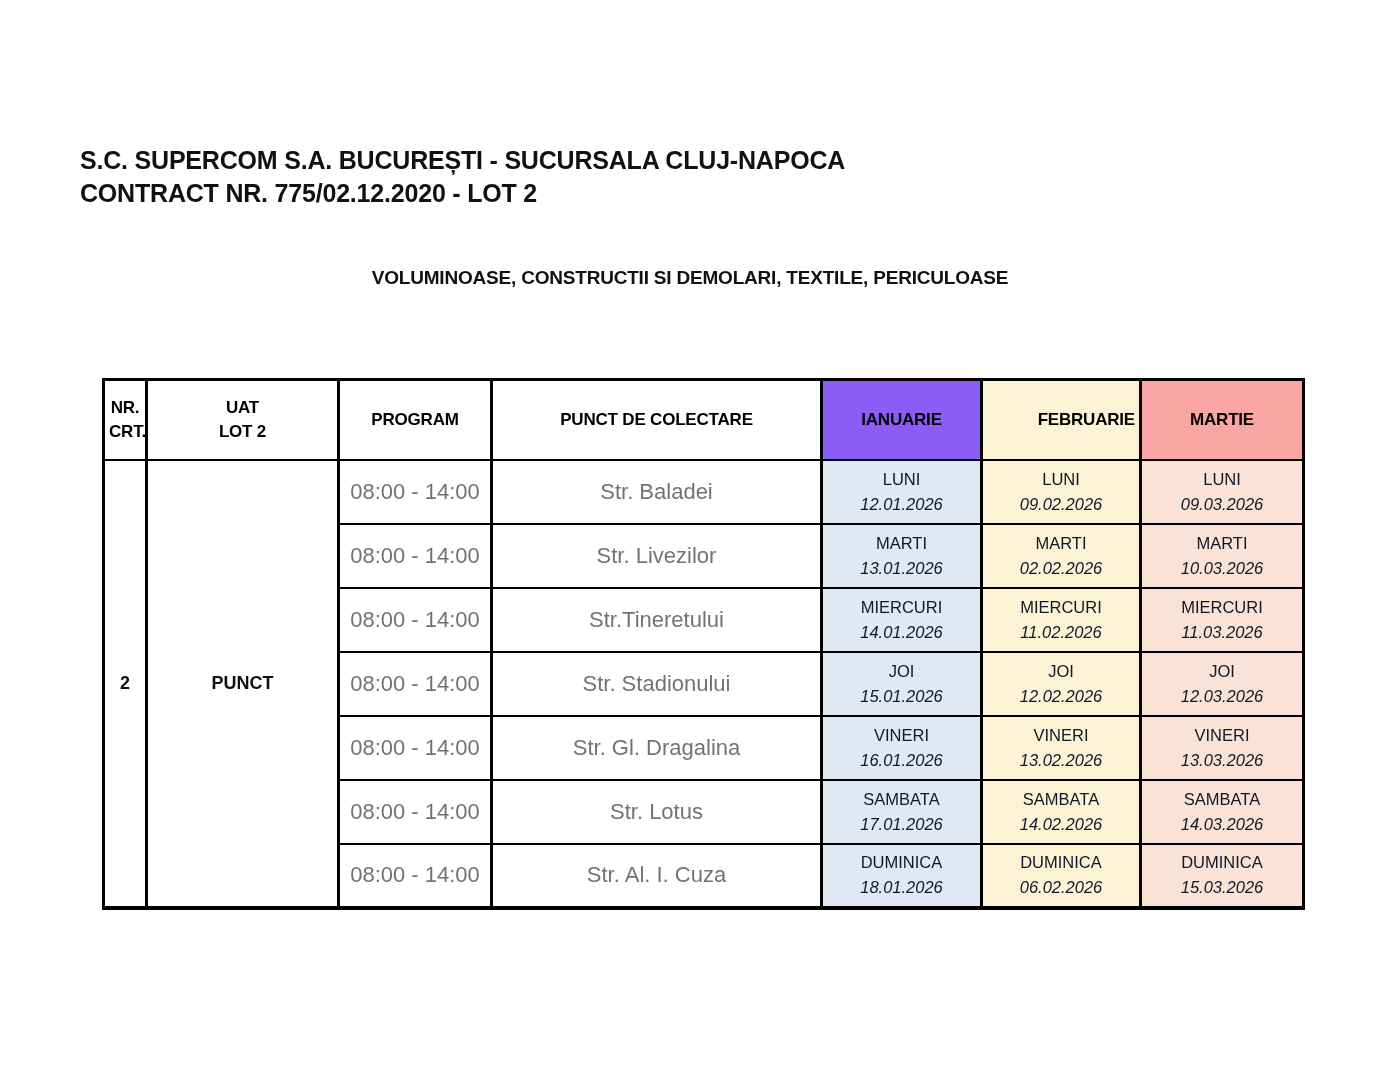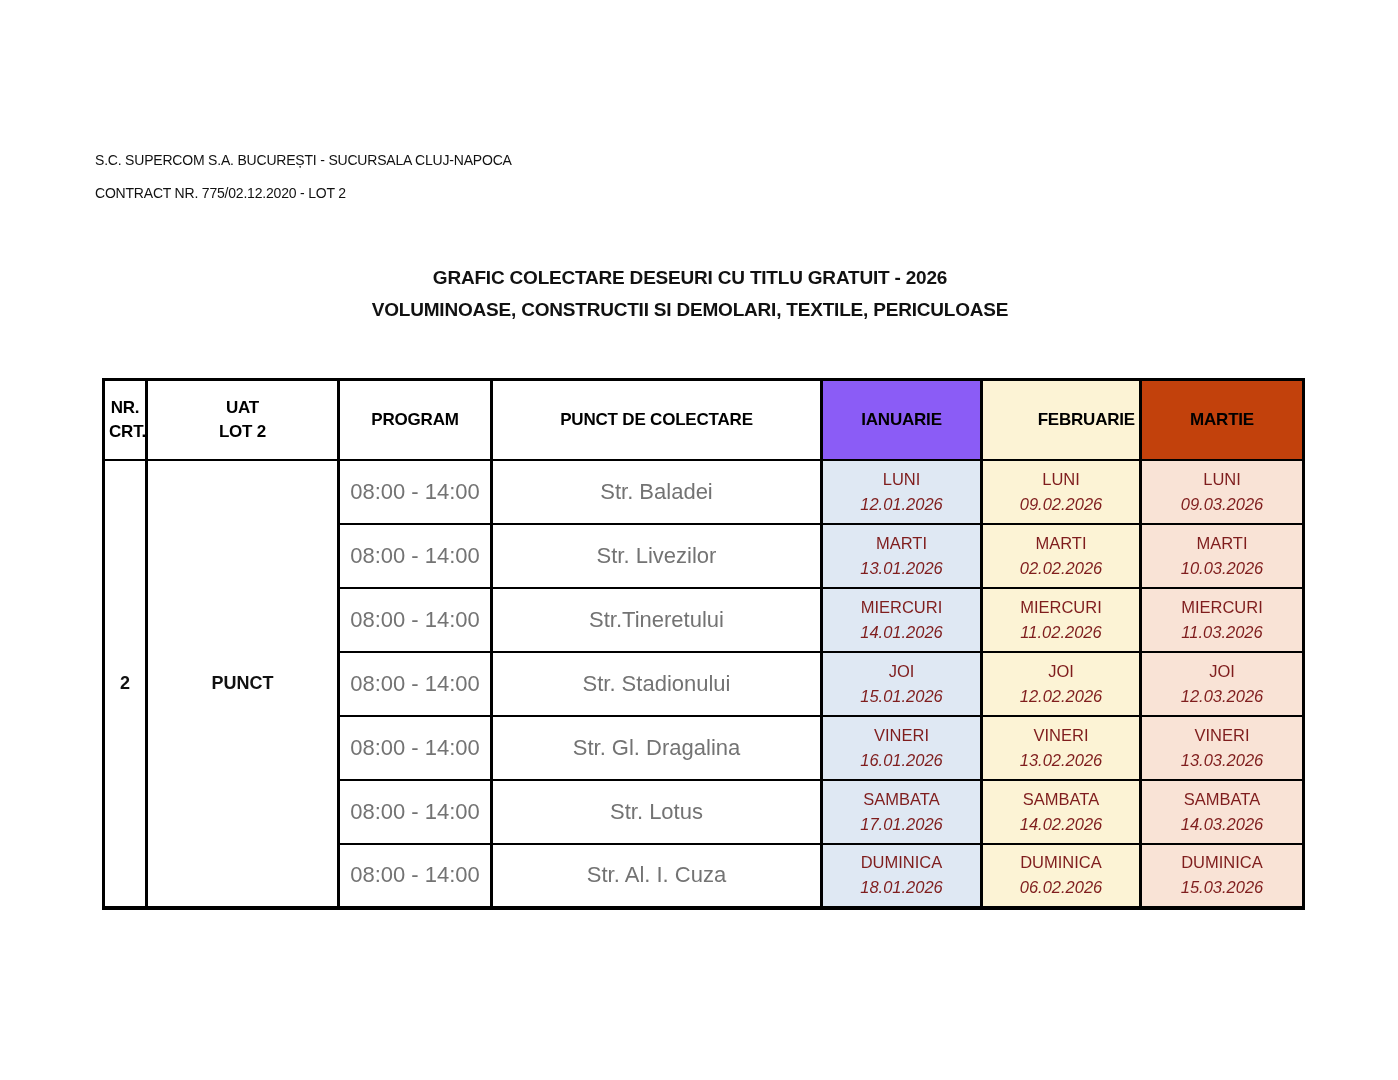--- a/index.html
+++ b/index.html
@@ -7,23 +7,23 @@
   body {
     width: 1398px; height: 1080px;
     position: relative;
     font-family: "Liberation Sans", sans-serif;
     color: #1a1a1a;
   }
   .page { position: absolute; inset: 0; background: #ffffff; }
 
   .doc-header {
     position: absolute;
-    left: 95px; top: 144px;
-    font-weight: normal;
-    font-size: 14px;
+    left: 80px; top: 144px;
+    font-weight: bold;
+    font-size: 25px;
     line-height: 33px;
     color: #111111;
     letter-spacing: -0.2px;
     white-space: nowrap;
   }
 
   .doc-title {
     position: absolute;
     left: 90px; top: 262px;
     width: 1200px;
@@ -68,39 +68,38 @@
     font-weight: bold;
     font-size: 18px;
     color: #111111;
   }
   td.program-cell, td.punct-cell {
     font-size: 22px;
     color: #737373;
   }
   td.month-cell {
     font-size: 16.5px;
-    color: #7f1d1d;
+    color: #0f172a;
     line-height: 25px;
     padding: 0;
   }
   td.month-cell .day { display: block; }
   td.month-cell .date { display: block; font-style: italic; }
 </style>
 </head>
 <body>
 
 <div class="page">
 
   <div class="doc-header">
     <div>S.C. SUPERCOM S.A. BUCUREȘTI - SUCURSALA CLUJ-NAPOCA</div>
     <div>CONTRACT NR. 775/02.12.2020 - LOT 2</div>
   </div>
 
   <div class="doc-title">
-    <div>GRAFIC COLECTARE DESEURI CU TITLU GRATUIT - 2026</div>
     <div>VOLUMINOASE, CONSTRUCTII SI DEMOLARI, TEXTILE, PERICULOASE</div>
   </div>
 
   <table class="schedule">
     <colgroup>
       <col style="width:43px">
       <col style="width:192px">
       <col style="width:153px">
       <col style="width:330px">
       <col style="width:160px">
@@ -110,21 +109,21 @@
     <thead>
       <tr>
         <th class="col-head">NR.
 CRT.</th>
         <th class="col-head">UAT
 LOT 2</th>
         <th class="col-head">PROGRAM</th>
         <th class="col-head">PUNCT DE COLECTARE</th>
         <th class="col-head" style="background-color: #8b5cf6;">IANUARIE</th>
         <th class="col-head" style="background-color: rgb(252, 243, 213); text-align: right;">FEBRUARIE</th>
-        <th class="col-head" style="background-color: #c2410c;">MARTIE</th>
+        <th class="col-head" style="background-color: #fca5a5;">MARTIE</th>
       </tr>
     </thead>
     <tbody>
       <tr>
         <td class="nr-cell" rowspan="7">2</td>
         <td class="uat-cell" rowspan="7">PUNCT</td>
         <td class="program-cell">08:00 - 14:00</td>
         <td class="punct-cell">Str. Baladei</td>
         <td class="month-cell" style="background-color: rgb(223, 232, 243);">
           <span class="day">LUNI</span>

